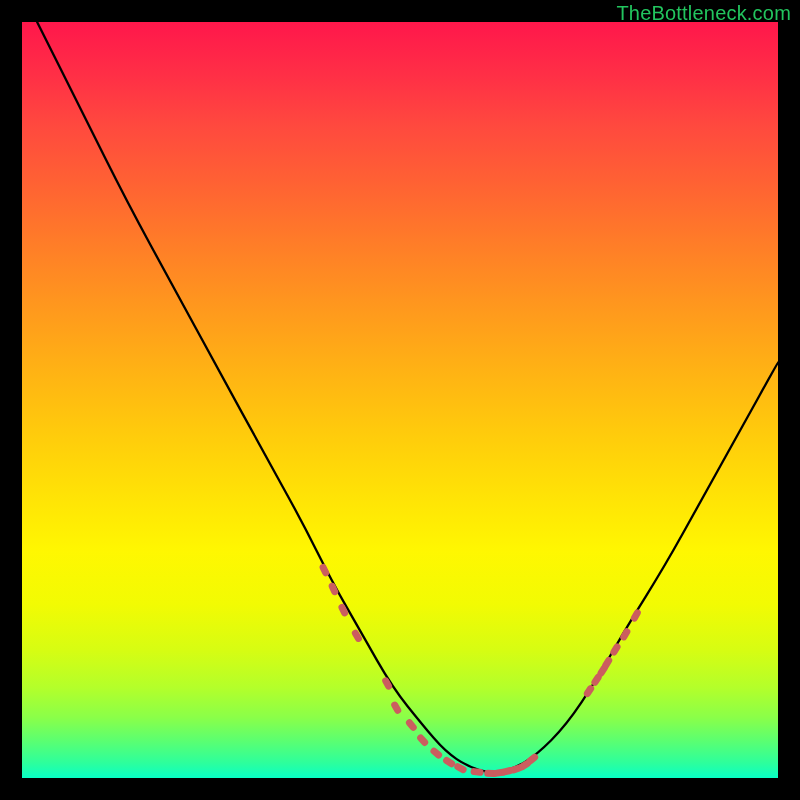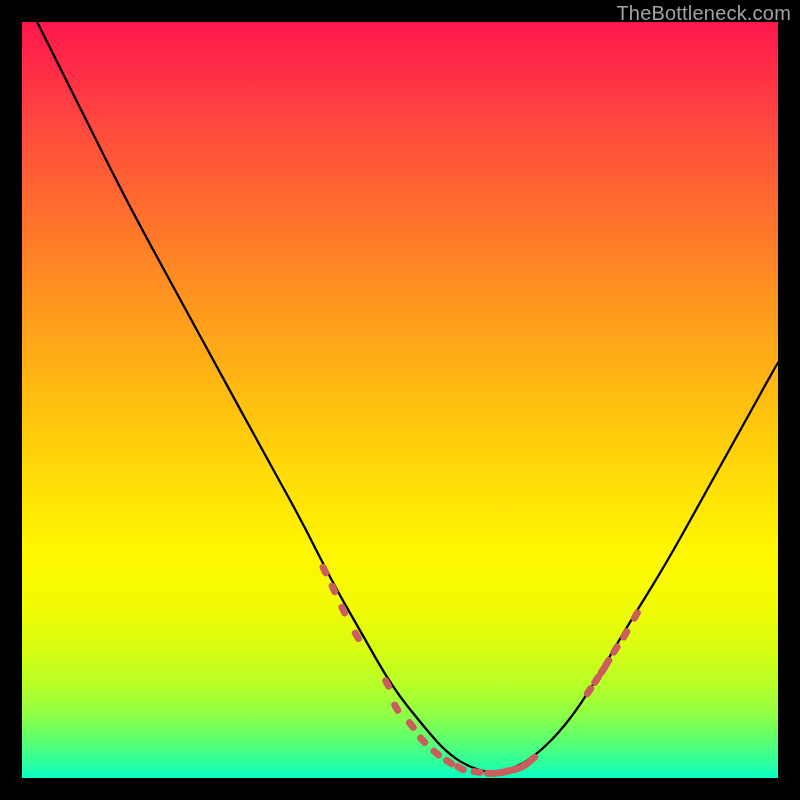--- a/index.html
+++ b/index.html
@@ -46,21 +46,21 @@
       #2dff9c 98%,
       #08ffc5 100%
     );
   }
 
   
   .wm {
     position: absolute;
     top: 2px;
     right: 9px;
-    color: #a3a3a3;
+    color: #22c55e;
     font-size: 20px;
     letter-spacing: 0.2px;
     font-weight: 400;
     user-select: none;
   }
 
   
   .overlay {
     position: absolute;
     left: 22px;

